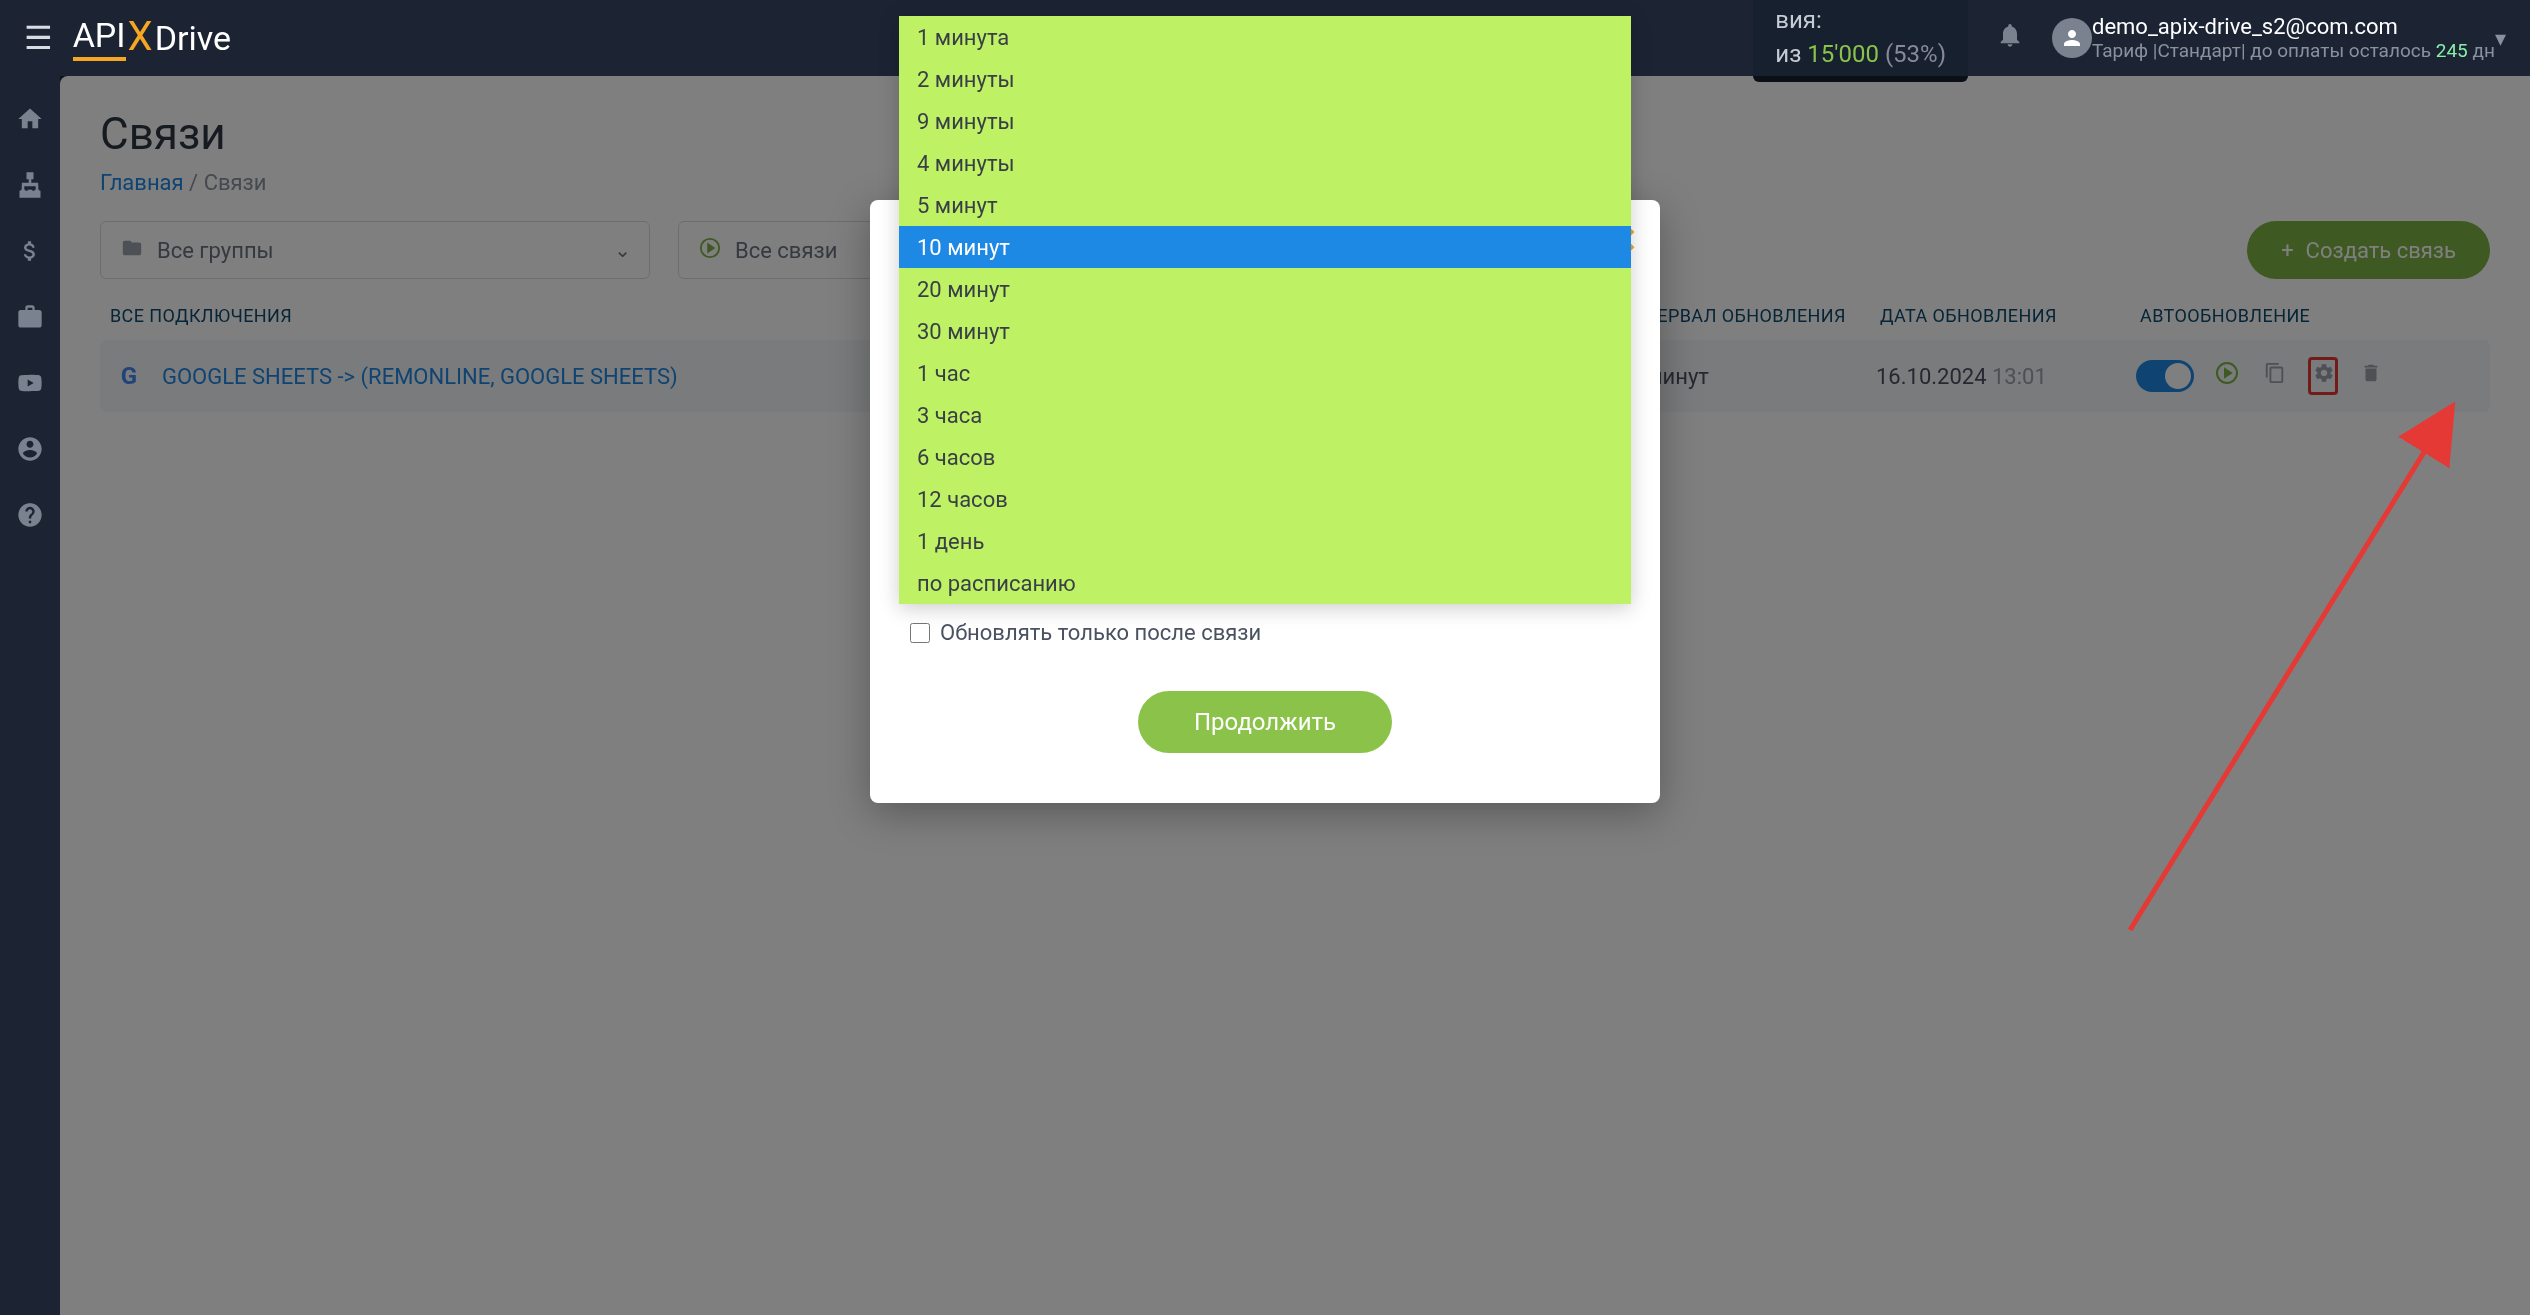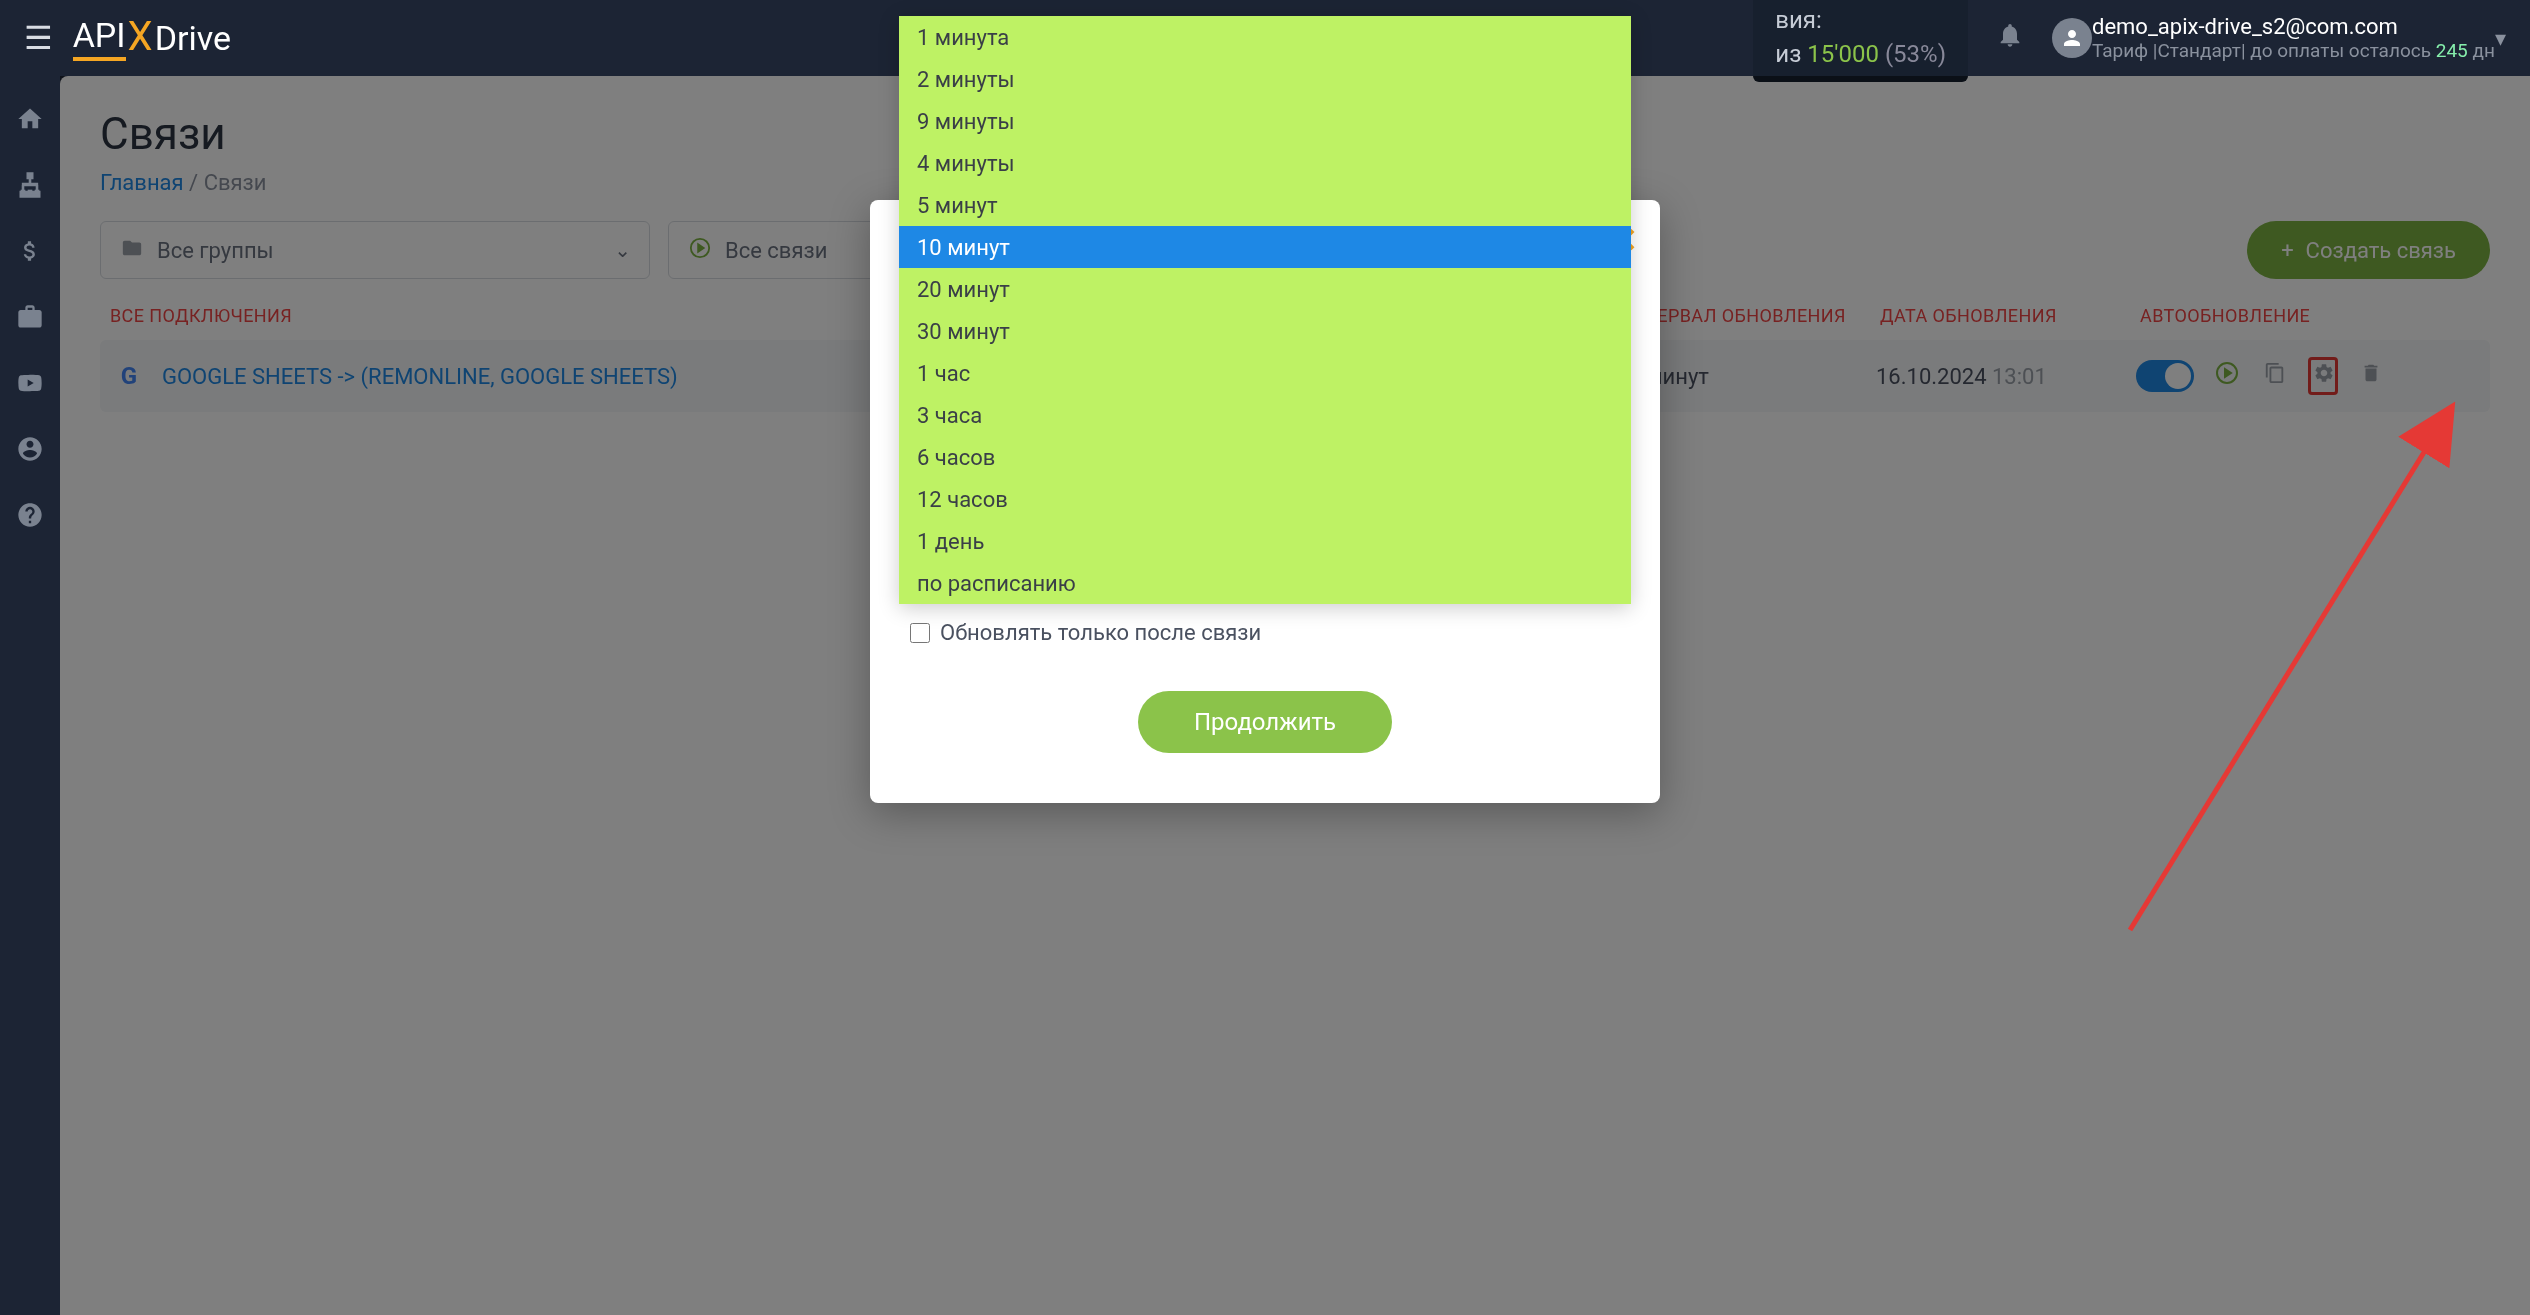--- a/index.html
+++ b/index.html
@@ -19,29 +19,29 @@
 .user-text .email{color:#fff;font-size:22px}
 .user-text .plan{color:#8a919e;font-size:19px}
 .user-text .plan b{color:#86efac;font-weight:400}
 .chev{color:#8a919e;font-size:22px}
 .sidebar{position:absolute;left:0;top:76px;width:60px;bottom:0;background:#1c2434;display:flex;flex-direction:column;align-items:center;padding-top:26px;gap:32px;z-index:4}
 .sidebar .sicon{color:#7a828f;font-size:28px;width:34px;height:34px;display:flex;align-items:center;justify-content:center}
 .main{position:absolute;left:60px;top:76px;right:0;bottom:0;background:#fff;border-top-left-radius:8px;padding:32px 40px}
 h1{font-size:44px;color:#2c3542;font-weight:400;margin-bottom:10px}
 .crumbs{font-size:22px;color:#8a919e;margin-bottom:26px}
 .crumbs a{color:#1e88e5;text-decoration:none}
-.filters{display:flex;gap:18px;align-items:flex-start;margin-bottom:26px}
+.filters{display:flex;gap:28px;align-items:flex-start;margin-bottom:26px}
 .dd{height:58px;border:1px solid #d7dbe0;border-radius:6px;display:flex;align-items:center;padding:0 20px;color:#6b7280;font-size:22px;position:relative;background:#fff}
 .dd.groups{width:550px}
 .dd.conns{width:550px}
 .dd .dicon{margin-right:14px;color:#9aa0a8}
 .dd .chv{position:absolute;right:18px;color:#6b7280;font-size:20px}
 .dd.conns .dicon{color:#7cb342}
 .create-btn{margin-left:auto;height:58px;background:#7cb342;color:#fff;border:none;border-radius:30px;padding:0 34px;font-size:22px;display:flex;align-items:center;gap:12px;cursor:pointer}
-.tbl-head{display:flex;align-items:center;color:#ef4444;font-size:18px;letter-spacing:0.4px;padding:0 10px 14px;text-transform:uppercase}
+.tbl-head{display:flex;align-items:center;color:#0c4a6e;font-size:18px;letter-spacing:0.4px;padding:0 10px 14px;text-transform:uppercase}
 .col-name{flex:1}
 .col-int{width:260px}
 .col-date{width:260px}
 .col-auto{width:340px}
 .row{display:flex;align-items:center;background:#f4f6f8;border-radius:6px;height:72px;padding:0 14px}
 .row .icon-g{width:30px;height:30px;margin-right:18px;display:flex;align-items:center;justify-content:center}
 .row a{color:#1e88e5;text-decoration:none;font-size:22px;text-transform:uppercase}
 .row .int{width:260px;color:#4a5160;font-size:22px}
 .row .date{width:260px;color:#4a5160;font-size:22px}
 .row .date .time{color:#9aa0a8}

